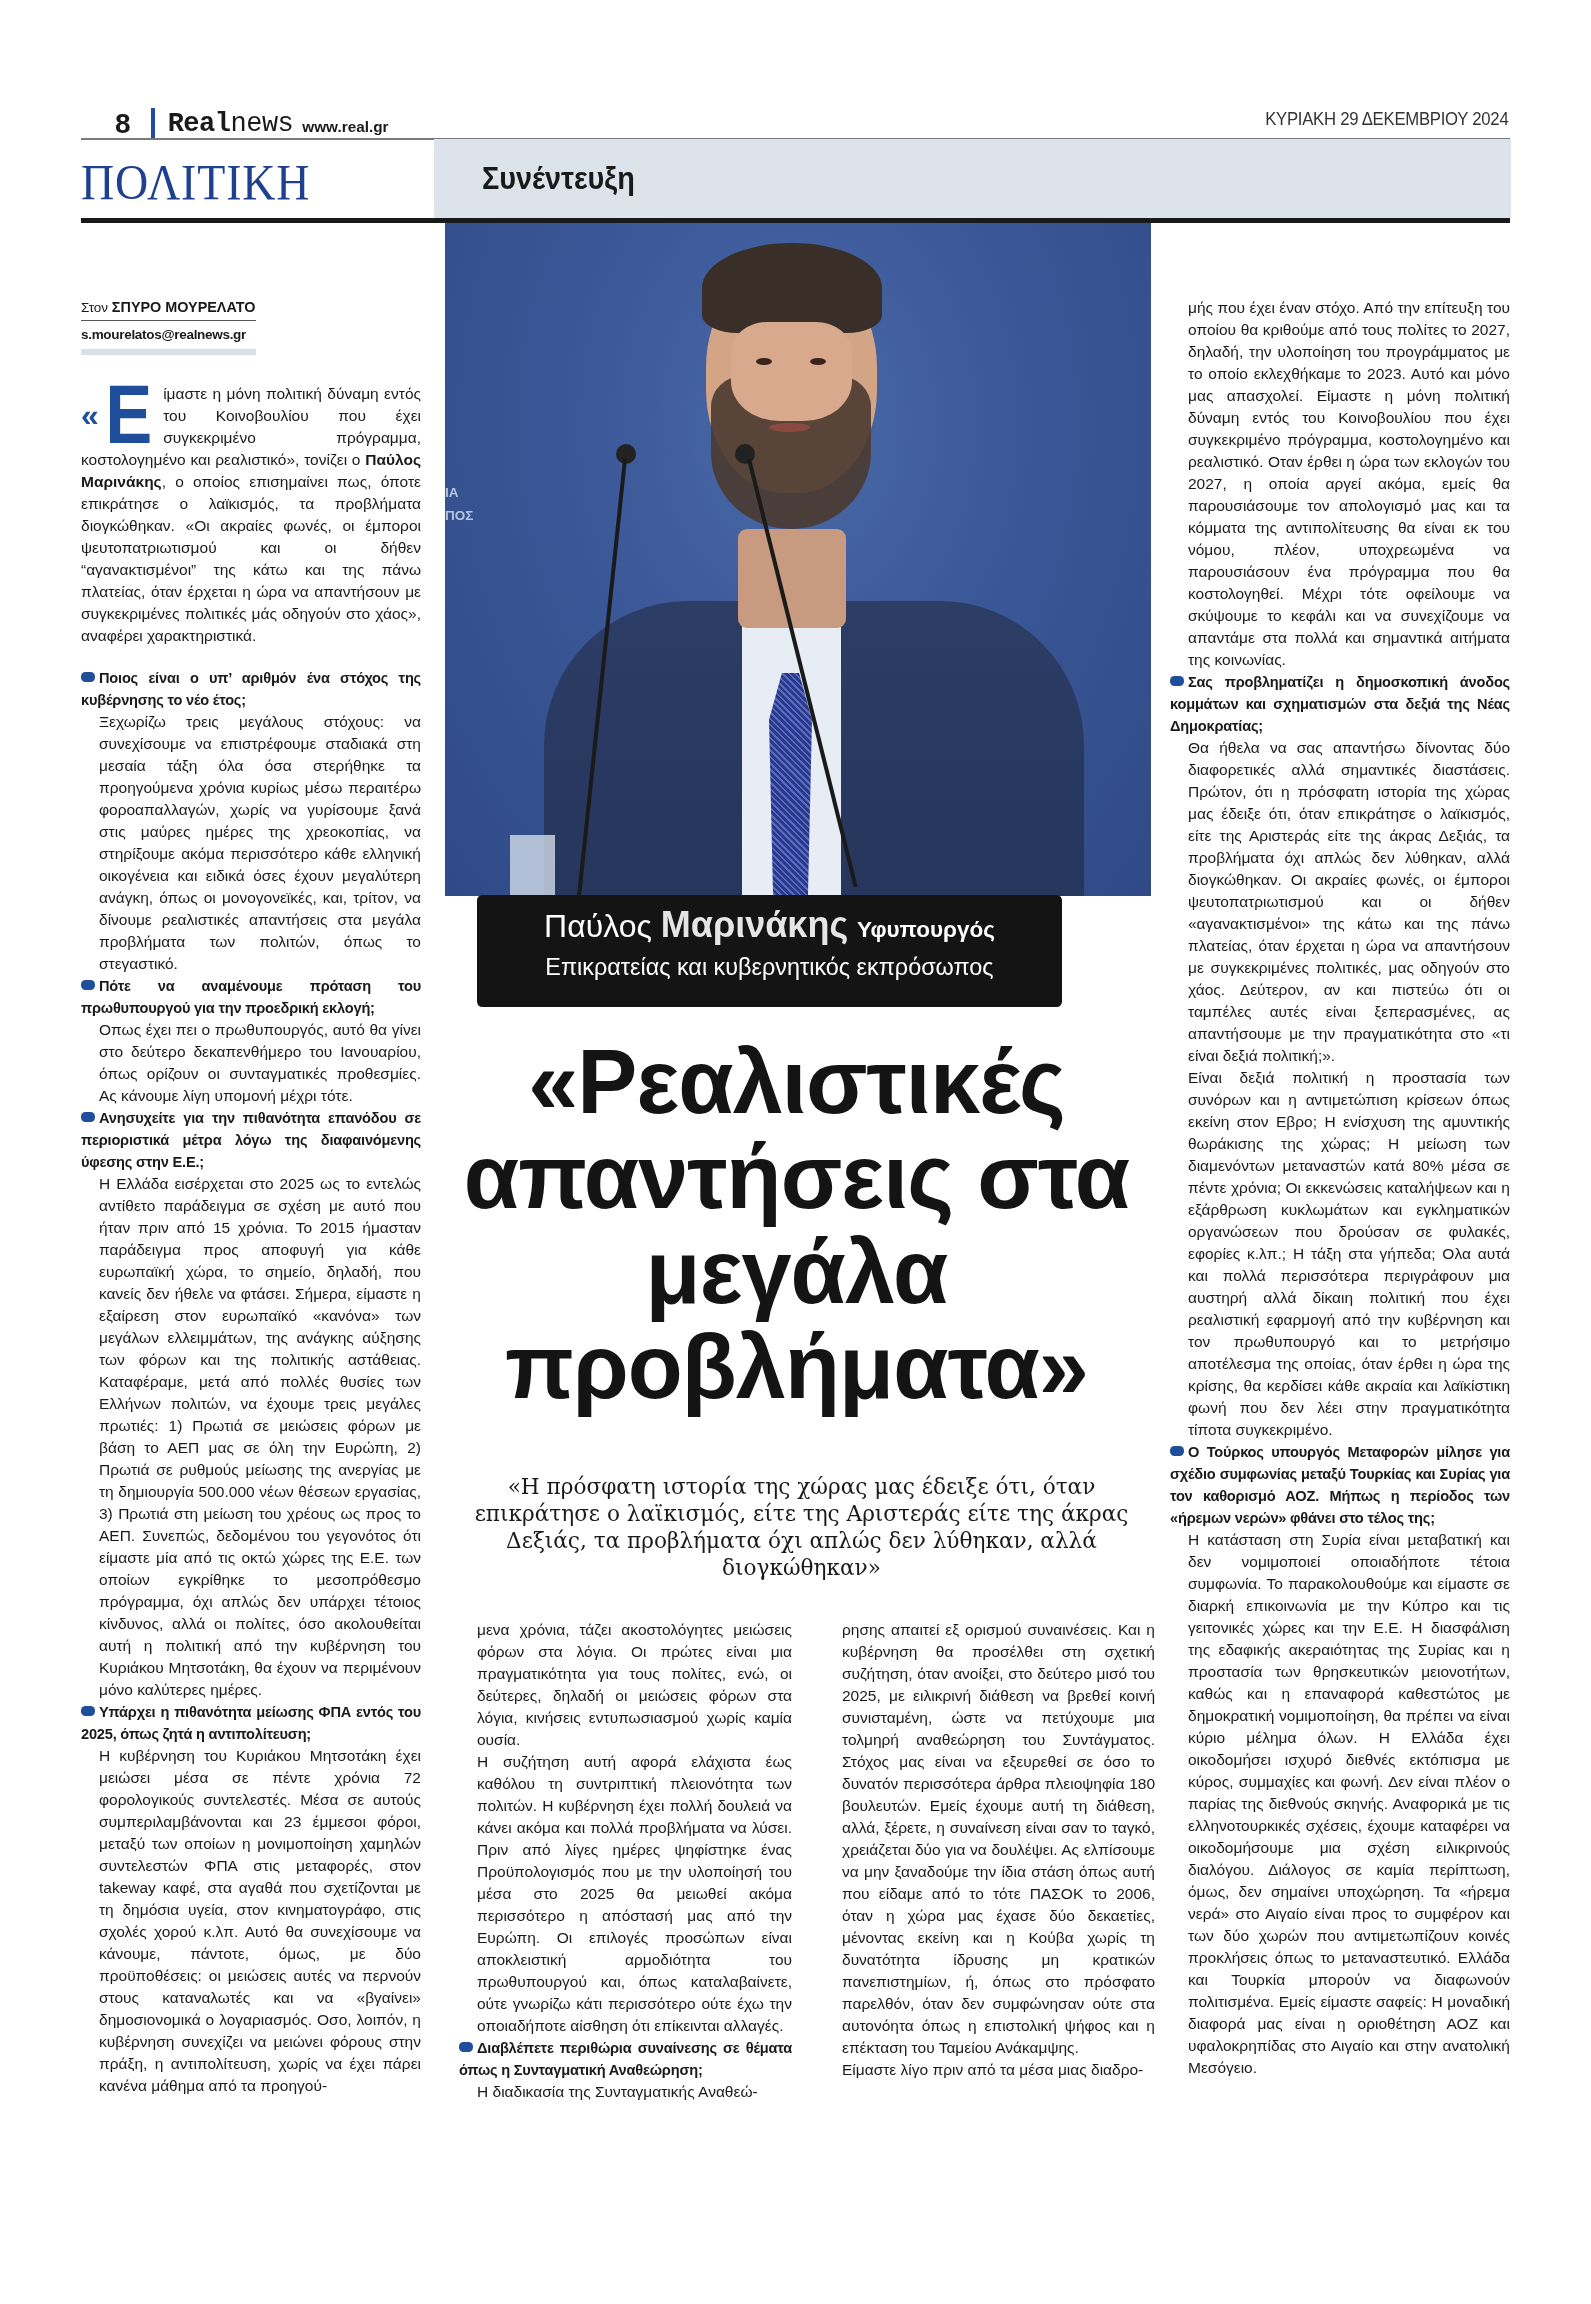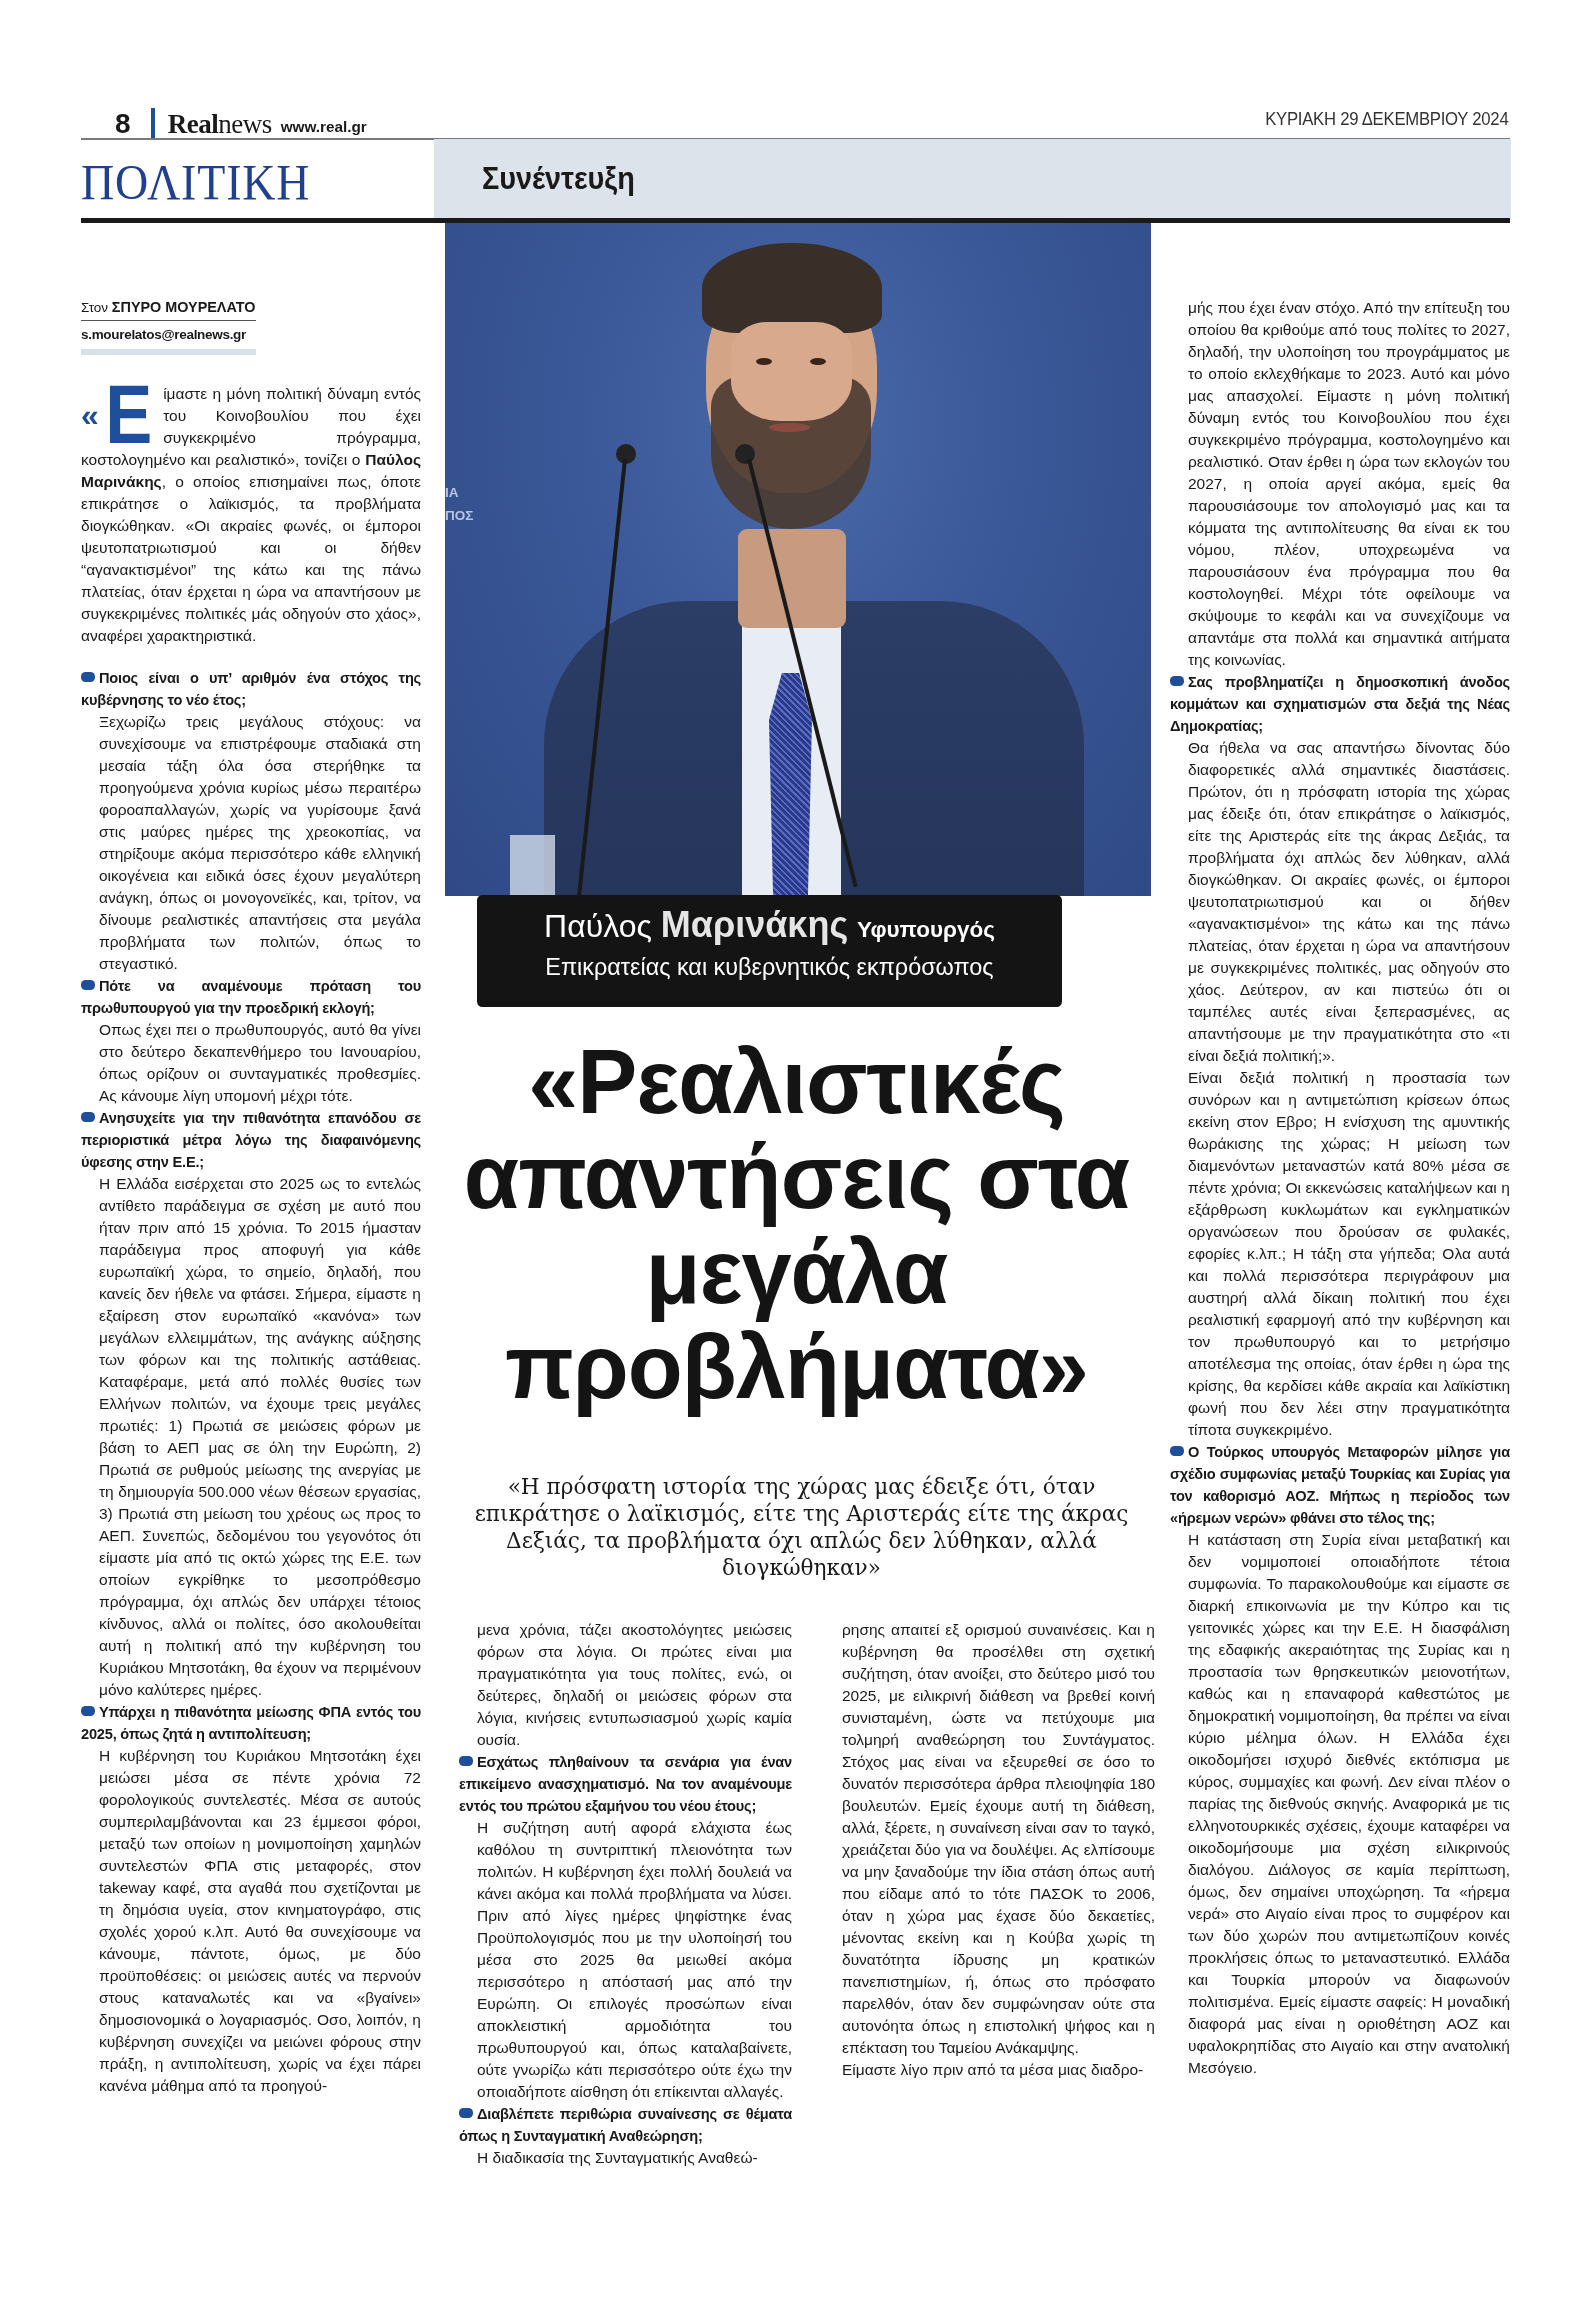--- a/index.html
+++ b/index.html
@@ -3,21 +3,21 @@
 <meta charset="utf-8">
 <style>
   * { box-sizing: border-box; margin: 0; padding: 0; }
   html, body { width: 1591px; height: 2304px; background: #ffffff; overflow: hidden; }
   body { position: relative; font-family: "Liberation Sans", sans-serif; color: #1a1a1a; }
 
   
   .masthead { position: absolute; left: 81px; top: 106px; height: 36px; display: flex; align-items: center; }
   .page-num { font-family: "Liberation Sans", sans-serif; font-weight: 700; font-size: 28px; color: #1a1a1a; margin-left: 34px; }
   .mast-bar { width: 4.5px; height: 32px; background: #1f4e9a; margin: 0 12.6px 0 20px; }
-  .brand { font-family: Liberation Serif, serif; font-size: 27px; letter-spacing: -0.5px; }
+  .brand { font-family: Liberation Mono, monospace; font-size: 27px; letter-spacing: -0.5px; }
   .brand b { font-weight: 700; }
   .brand span { font-weight: 400; }
   .url { font-weight: 700; font-size: 15.3px; margin-left: 9px; margin-top: 5.4px; }
   .date { position: absolute; right: 83px; top: 108px; font-size: 19px; color: #333; letter-spacing: -0.3px; transform: scaleX(0.88); transform-origin: right center; }
   .rule-top { position: absolute; left: 81px; width: 1429px; top: 138px; height: 1.8px; background: #7a7a7a; }
 
   .section { position: absolute; left: 81px; top: 153px; font-family: "Liberation Serif", serif; font-size: 50px; color: #1f3f8f; letter-spacing: 0.9px; transform: scaleX(0.92); transform-origin: left center; }
   .kicker-band { position: absolute; left: 434px; top: 139px; width: 1077px; height: 79px; background: #dce3ea; }
   .kicker { position: absolute; left: 482px; top: 160px; font-weight: 700; font-size: 32px; color: #1a1a1a; transform: scaleX(0.9); transform-origin: left center; }
   .rule-thick { position: absolute; left: 81px; width: 1429px; top: 218px; height: 5.4px; background: #1a1a1a; }
@@ -140,21 +140,20 @@
 <div class="caption-box">
   <div class="l1"><span class="first">Παύλος</span> <span class="last">Μαρινάκης</span> <span class="role">Υφυπουργός</span></div>
   <div class="l2">Επικρατείας και κυβερνητικός εκπρόσωπος</div>
 </div>
 
 <h1 class="headline">«Ρεαλιστικές απαντήσεις στα μεγάλα προβλήματα»</h1>
 <div class="pullquote">«Η πρόσφατη ιστορία της χώρας μας έδειξε ότι, όταν επικράτησε ο λαϊκισμός, είτε της Αριστεράς είτε της άκρας Δεξιάς, τα προβλήματα όχι απλώς δεν λύθηκαν, αλλά διογκώθηκαν»</div>
 
 <div class="col col2">
   <p class="ans">μενα χρόνια, τάζει ακοστολόγητες μειώσεις φόρων στα λόγια. Οι πρώτες είναι μια πραγματικότητα για τους πολίτες, ενώ, οι δεύτερες, δηλαδή οι μειώσεις φόρων στα λόγια, κινήσεις εντυπωσιασμού χωρίς καμία ουσία.</p>
-  <p class="q"><span class="bullet"></span><span>Εσχάτως πληθαίνουν τα σενάρια για έναν επικείμενο ανασχηματισμό. Να τον αναμένουμε εντός του πρώτου εξαμήνου του νέου έτους;</span></p>
   <p class="ans">Η συζήτηση αυτή αφορά ελάχιστα έως καθόλου τη συντριπτική πλειονότητα των πολιτών. Η κυβέρνηση έχει πολλή δουλειά να κάνει ακόμα και πολλά προβλήματα να λύσει. Πριν από λίγες ημέρες ψηφίστηκε ένας Προϋπολογισμός που με την υλοποίησή του μέσα στο 2025 θα μειωθεί ακόμα περισσότερο η απόστασή μας από την Ευρώπη. Οι επιλογές προσώπων είναι αποκλειστική αρμοδιότητα του πρωθυπουργού και, όπως καταλαβαίνετε, ούτε γνωρίζω κάτι περισσότερο ούτε έχω την οποιαδήποτε αίσθηση ότι επίκεινται αλλαγές.</p>
   <p class="q"><span class="bullet"></span><span>Διαβλέπετε περιθώρια συναίνεσης σε θέματα όπως η Συνταγματική Αναθεώρηση;</span></p>
   <p class="ans">Η διαδικασία της Συνταγματικής Αναθεώ-</p>
 </div>
 
 <div class="col col3">
   <p class="ans">ρησης απαιτεί εξ ορισμού συναινέσεις. Και η κυβέρνηση θα προσέλθει στη σχετική συζήτηση, όταν ανοίξει, στο δεύτερο μισό του 2025, με ειλικρινή διάθεση να βρεθεί κοινή συνισταμένη, ώστε να πετύχουμε μια τολμηρή αναθεώρηση του Συντάγματος. Στόχος μας είναι να εξευρεθεί σε όσο το δυνατόν περισσότερα άρθρα πλειοψηφία 180 βουλευτών. Εμείς έχουμε αυτή τη διάθεση, αλλά, ξέρετε, η συναίνεση είναι σαν το ταγκό, χρειάζεται δύο για να δουλέψει. Ας ελπίσουμε να μην ξαναδούμε την ίδια στάση όπως αυτή που είδαμε από το τότε ΠΑΣΟΚ το 2006, όταν η χώρα μας έχασε δύο δεκαετίες, μένοντας εκείνη και η Κούβα χωρίς τη δυνατότητα ίδρυσης μη κρατικών πανεπιστημίων, ή, όπως στο πρόσφατο παρελθόν, όταν δεν συμφώνησαν ούτε στα αυτονόητα όπως η επιστολική ψήφος και η επέκταση του Ταμείου Ανάκαμψης.</p>
   <p class="ans">Είμαστε λίγο πριν από τα μέσα μιας διαδρο-</p>
 </div>
 

